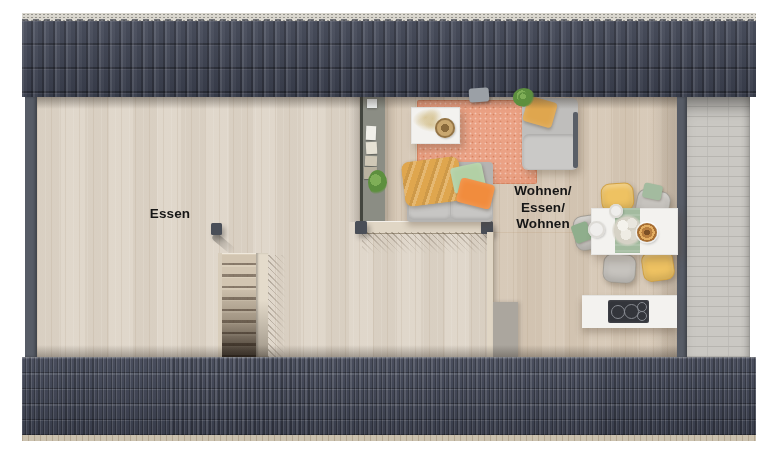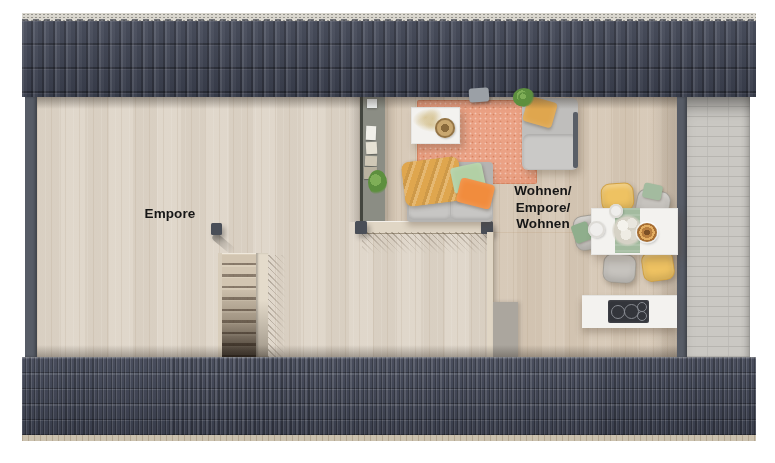--- a/index.html
+++ b/index.html
@@ -197,20 +197,20 @@
     <div class="c ridge-dash" style="left:0;bottom:0;width:734px;height:2px;"></div>
   </div>
   <div class="c roof-top" style="left:22px;top:21px;width:734px;height:76px;"></div>
   <div class="c roof-bottom" style="left:22px;top:357px;width:734px;height:78px;border-top:1px solid rgba(255,255,255,.25);"></div>
   <div class="c eave" style="left:22px;top:435px;width:734px;height:6px;"></div>
 
   <div class="c cloth" style="left:469px;top:88px;width:20px;height:14px;transform:rotate(-4deg);"></div>
   <div class="c plantblob" style="left:513px;top:88px;width:22px;height:19px;"></div>
   <div class="c plantblob" style="left:518px;top:92px;width:12px;height:11px;"></div>
 
-  <div id="label-empore" class="c label" style="left:130px;top:206px;width:80px;">Empore</div>
+  <div id="label-empore" class="c label" style="left:130px;top:206px;width:80px;">Essen</div>
   <div id="label-living" class="c label" style="left:503px;top:183px;width:80px;">
     <div>Wohnen/</div>
-    <div>Empore/</div>
+    <div>Essen/</div>
     <div>Wohnen</div>
   </div>
 
 </div>
 
 </body></html>

